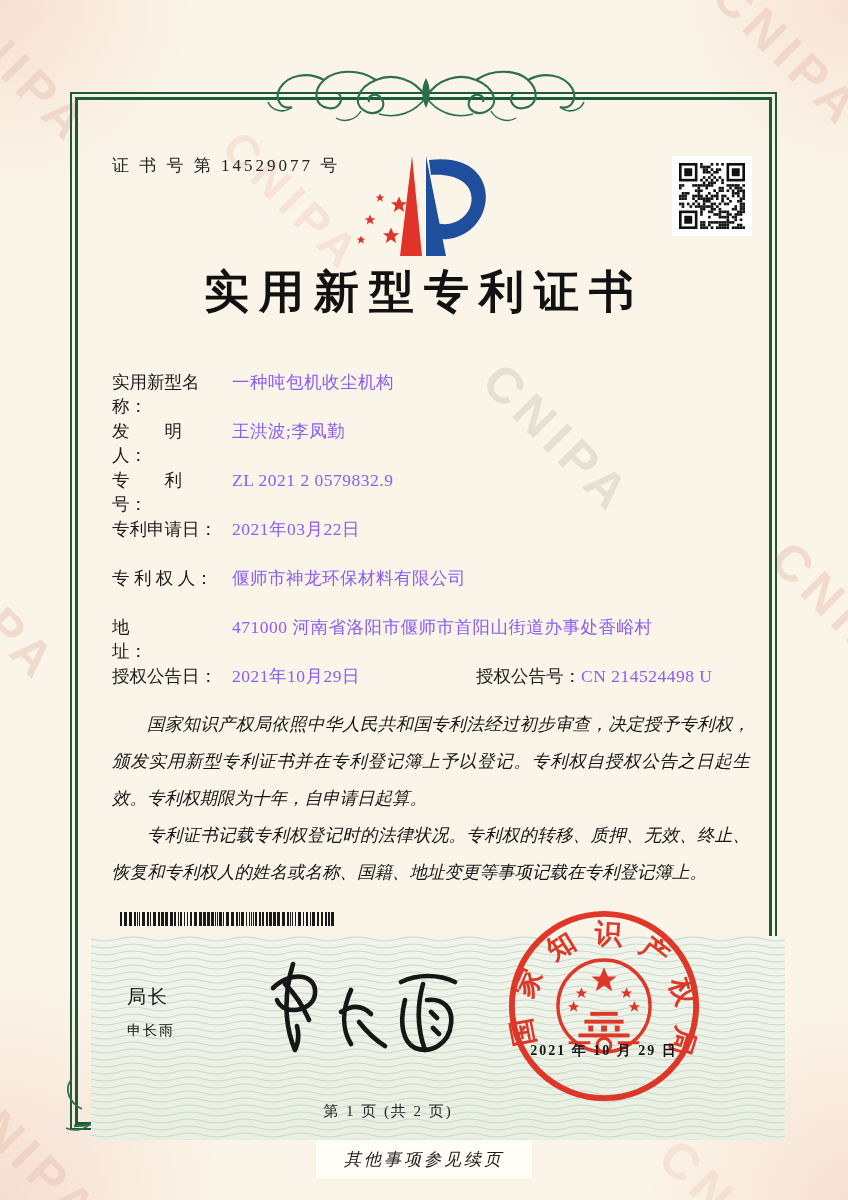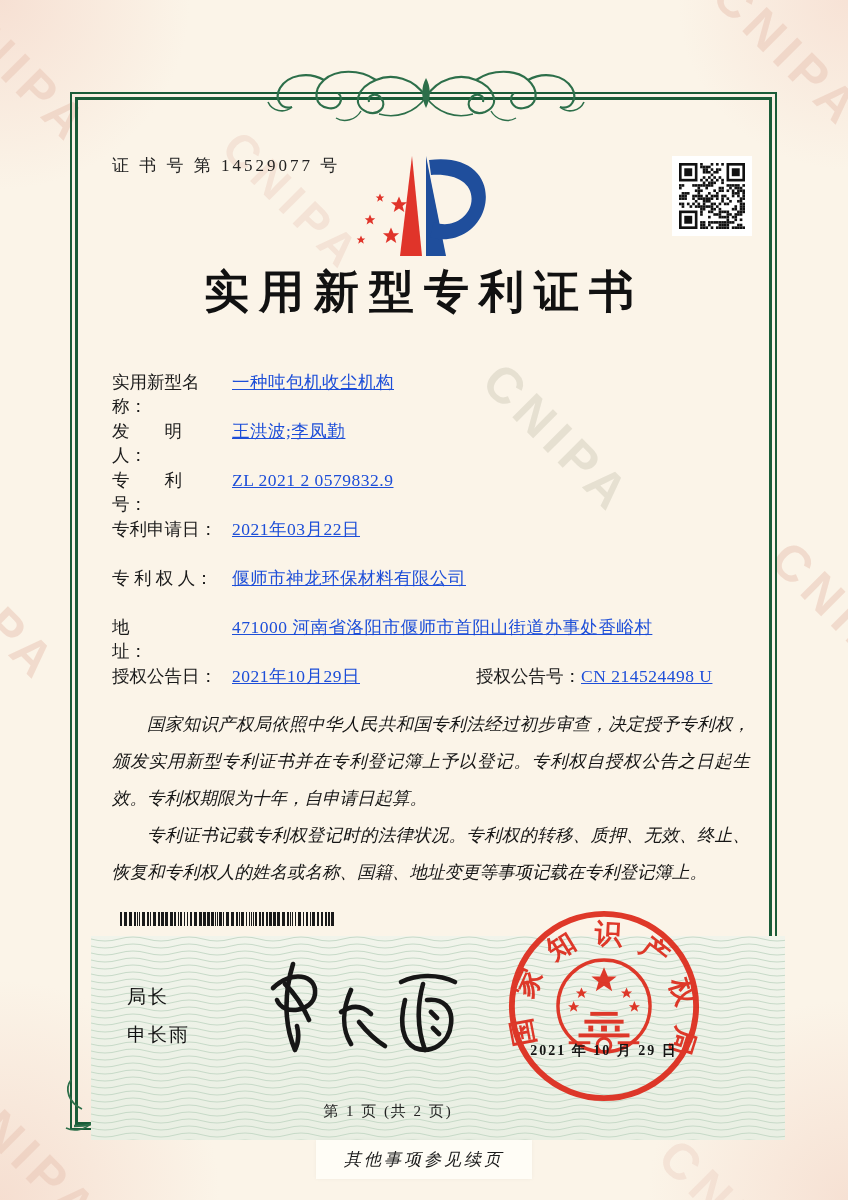--- a/index.html
+++ b/index.html
@@ -41,21 +41,21 @@
     position:absolute;left:672px;top:144px;width:80px;height:80px;
     background:#fff;display:flex;align-items:center;justify-content:center;
   }
   .title{
     position:absolute;left:0;top:250px;width:848px;text-align:center;
     font-size:45px;font-weight:bold;letter-spacing:10px;color:#111;
   }
   .fields{position:absolute;left:112px;top:358px;width:648px;}
   .frow{display:flex;align-items:baseline;font-size:17.5px;height:18px;margin-bottom:31px;}
   .flabel{flex:0 0 120px;color:#1b1b1b;}
-  .fvalue{color:#1d4ed8;letter-spacing:.5px;text-decoration:underline;}
+  .fvalue{color:#8b5cf6;letter-spacing:.5px;}
   .frow .pair2-label{margin-left:116px;}
   .paras{
     position:absolute;left:112px;top:694px;width:638px;
     font-size:17.5px;line-height:37px;text-align:justify;
     font-style:italic;color:#151515;
   }
   .paras p{margin:0;text-indent:2em;}
   .barcode{position:absolute;left:120px;top:900px;width:216px;height:14px;}
   .band{
     position:absolute;left:91px;top:924px;width:694px;height:204px;
@@ -63,21 +63,21 @@
   }
   .band svg.waves{position:absolute;inset:0;}
   .signer-title{
     position:absolute;left:36px;top:48px;
     font-family:"Liberation Sans","DejaVu Sans",sans-serif;
     font-size:19px;color:#111;letter-spacing:2px;
   }
   .signer-name{
     position:absolute;left:36px;top:86px;
     font-family:Liberation Mono, monospace;
-    font-size:19px;color:#111;letter-spacing:2px;
+    font-size:14px;color:#111;letter-spacing:2px;
   }
   .signature{position:absolute;left:168px;top:14px;width:212px;height:110px;}
   .page-info{
     position:absolute;left:0;top:166px;width:594px;text-align:center;
     font-size:15px;color:#222;letter-spacing:2px;
   }
   .seal{position:absolute;left:506px;top:896px;width:196px;height:196px;z-index:3;}
   .seal-date{
     position:absolute;left:506px;top:1030px;width:196px;text-align:center;
     font-size:14px;color:#141414;letter-spacing:2px;z-index:4;font-weight:bold;

